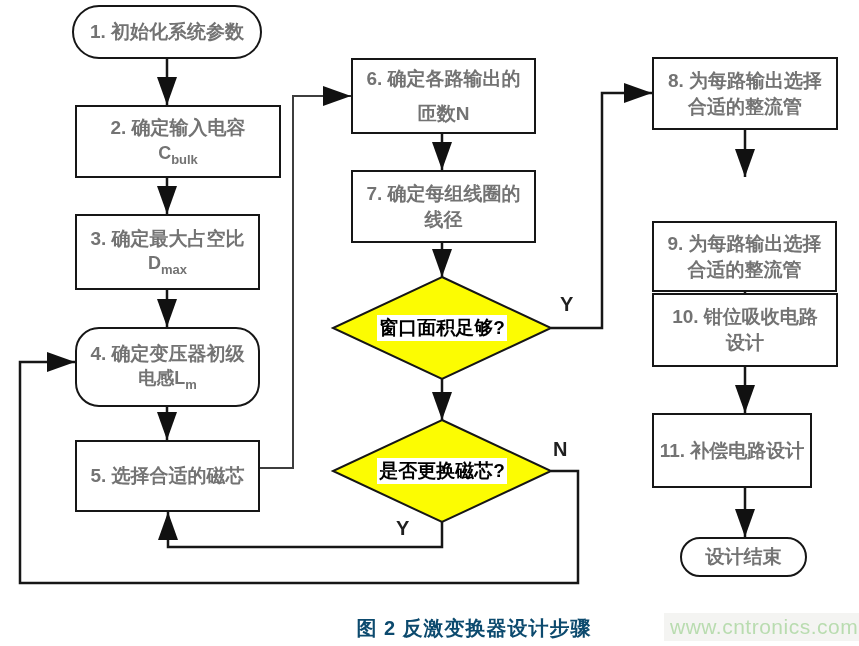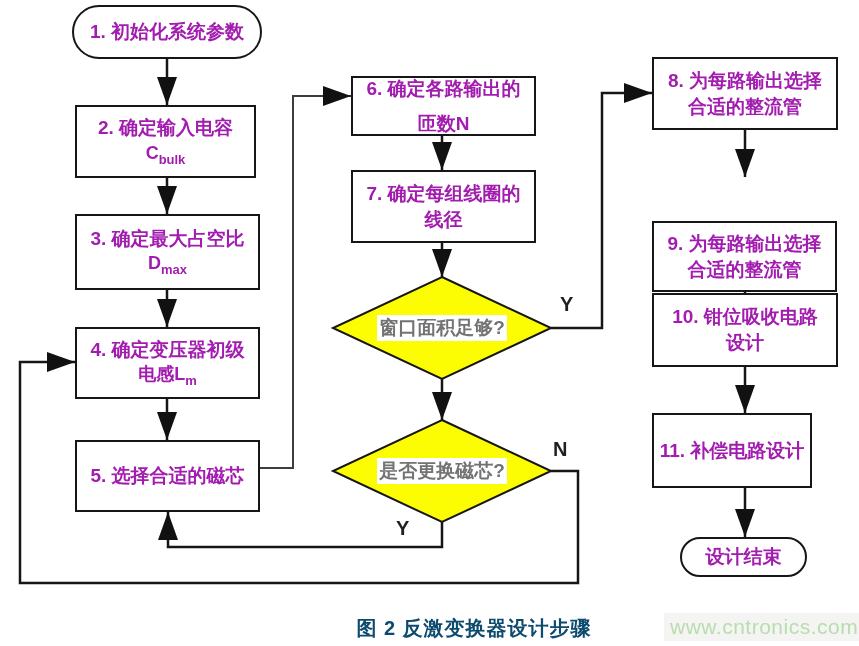--- a/index.html
+++ b/index.html
@@ -5,53 +5,53 @@
   html,body { margin:0; padding:0; background:#ffffff; }
   .canvas {
     position:relative; width:859px; height:646px; background:#ffffff;
     font-family:"Liberation Sans","DejaVu Sans",sans-serif; overflow:hidden;
   }
   svg.wires { position:absolute; left:0; top:0; z-index:1; }
   .node {
     position:absolute; box-sizing:border-box; z-index:2;
     border:2px solid #161616; background:#ffffff;
     display:flex; flex-direction:column; align-items:center; justify-content:center;
-    text-align:center; font-weight:bold; font-size:19px; line-height:1.35; color:#a21caf;
+    text-align:center; font-weight:bold; font-size:19px; line-height:1.35; color:#737373;
   }
   .stadium { border-radius:28px; }
   .end-stadium { border-radius:21px; font-size:19px; }
   .node .formula { font-size:18px; }
   .node sub { font-size:13px; font-weight:bold; }
   .dlabel-wrap {
     position:absolute; z-index:3; display:flex; align-items:center; justify-content:center;
   }
   .dlabel {
-    background:#ffffff; padding:0 2px; font-weight:bold; font-size:19px; color:#737373;
+    background:#ffffff; padding:0 2px; font-weight:bold; font-size:19px; color:#000000;
     white-space:nowrap;
   }
   .edge-label {
     position:absolute; z-index:3; font-weight:bold; font-size:20px; color:#1f1f1f;
   }
   .caption {
     position:absolute; left:346px; top:615px; width:256px; z-index:2;
     font-size:20px; font-weight:600; color:#0c4a6e; letter-spacing:1px; text-align:center;
     white-space:nowrap;
   }
   .watermark {
     position:absolute; left:664px; top:613px; z-index:2;
     font-size:21px; color:#b9dcb0; background:#f4f4f2; padding:2px 6px;
     letter-spacing:0.5px; white-space:nowrap;
   }
   
   #n-start  { left:72px;  top:5px;   width:190px; height:54px; }
-  #n-step2  { left:75px;  top:105px; width:181px; height:73px; }
+  #n-step2  { left:75px;  top:105px; width:206px; height:73px; }
   #n-step3  { left:75px;  top:214px; width:185px; height:76px; }
-  #n-step4  { left:75px;  top:327px; width:185px; height:72px; }
+  #n-step4  { left:75px;  top:327px; width:185px; height:80px;border-radius:24px; }
   #n-step5  { left:75px;  top:440px; width:185px; height:72px; }
-  #n-step6  { left:351px; top:76px;  width:185px; height:60px;gap:9px; }
+  #n-step6  { left:351px; top:58px;  width:185px; height:76px;gap:9px; }
   #n-step7  { left:351px; top:170px; width:185px; height:73px; }
   #n-step8  { left:652px; top:57px;  width:186px; height:73px; }
   #n-step9  { left:652px; top:177px; width:185px; height:71px;margin-top:44px; }
   #n-step10 { left:652px; top:293px; width:186px; height:74px; }
   #n-step11 { left:652px; top:413px; width:160px; height:75px; }
   #n-end    { left:680px; top:537px; width:127px; height:40px; }
   #dlabel1  { left:333px; top:277px; width:218px; height:102px; }
   #dlabel2  { left:333px; top:420px; width:218px; height:102px; }
   #lbl-d1-yes { left:560px; top:293px; }
   #lbl-d2-no  { left:553px; top:438px; }

